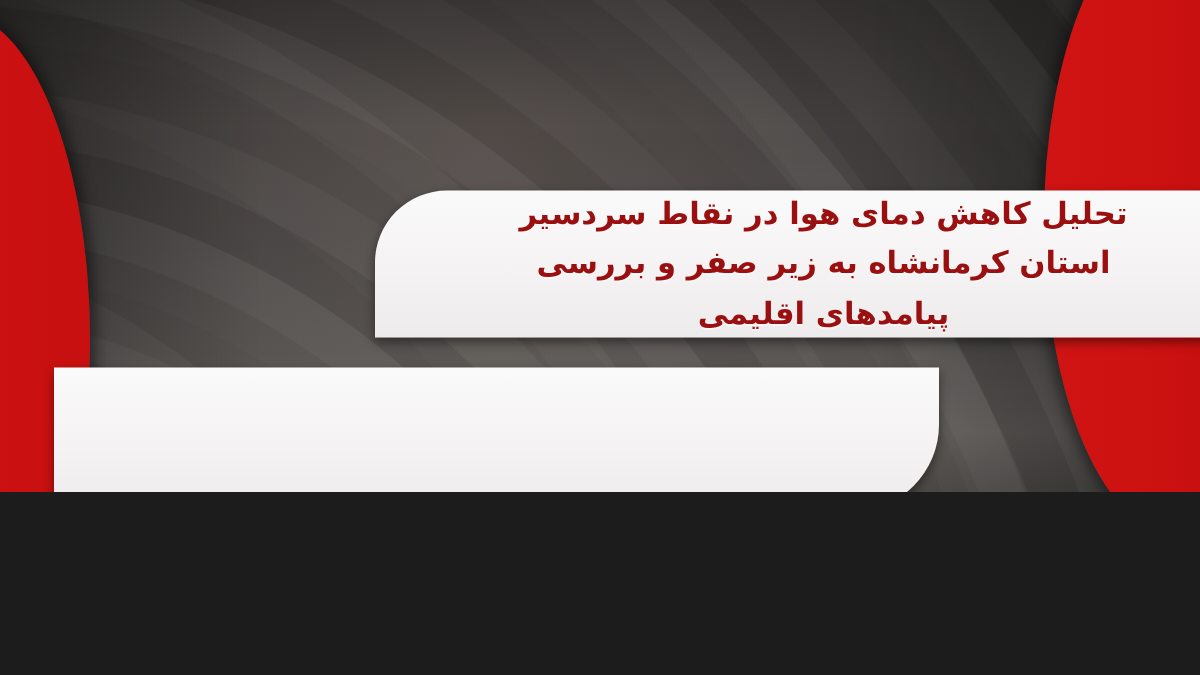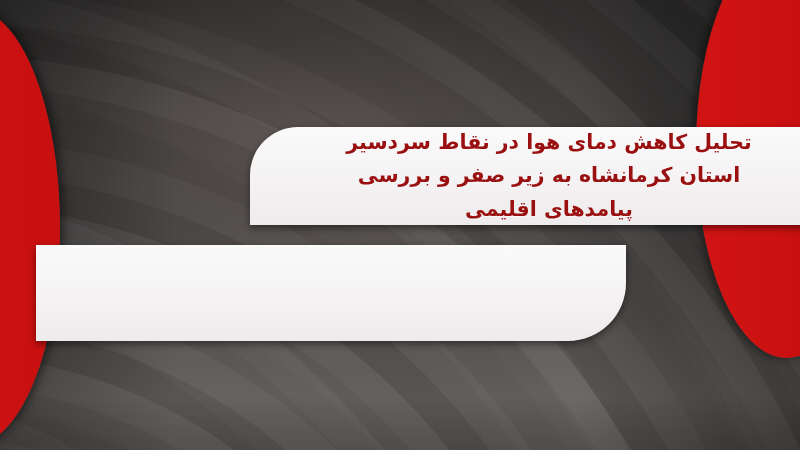--- a/index.html
+++ b/index.html
@@ -3,21 +3,21 @@
 <meta charset="utf-8">
 <style>
   html, body {
     margin: 0;
     padding: 0;
     background: #1c1c1c;
   }
   #slide {
     position: relative;
     width: 800px;
-    height: 450px;
+    height: 328px;
     overflow: hidden;
     font-family: "DejaVu Sans", "Liberation Sans", sans-serif;
     background: #3a3a3a;
   }
 
   
   .bg-base {
     position: absolute;
     inset: 0;
     background:

